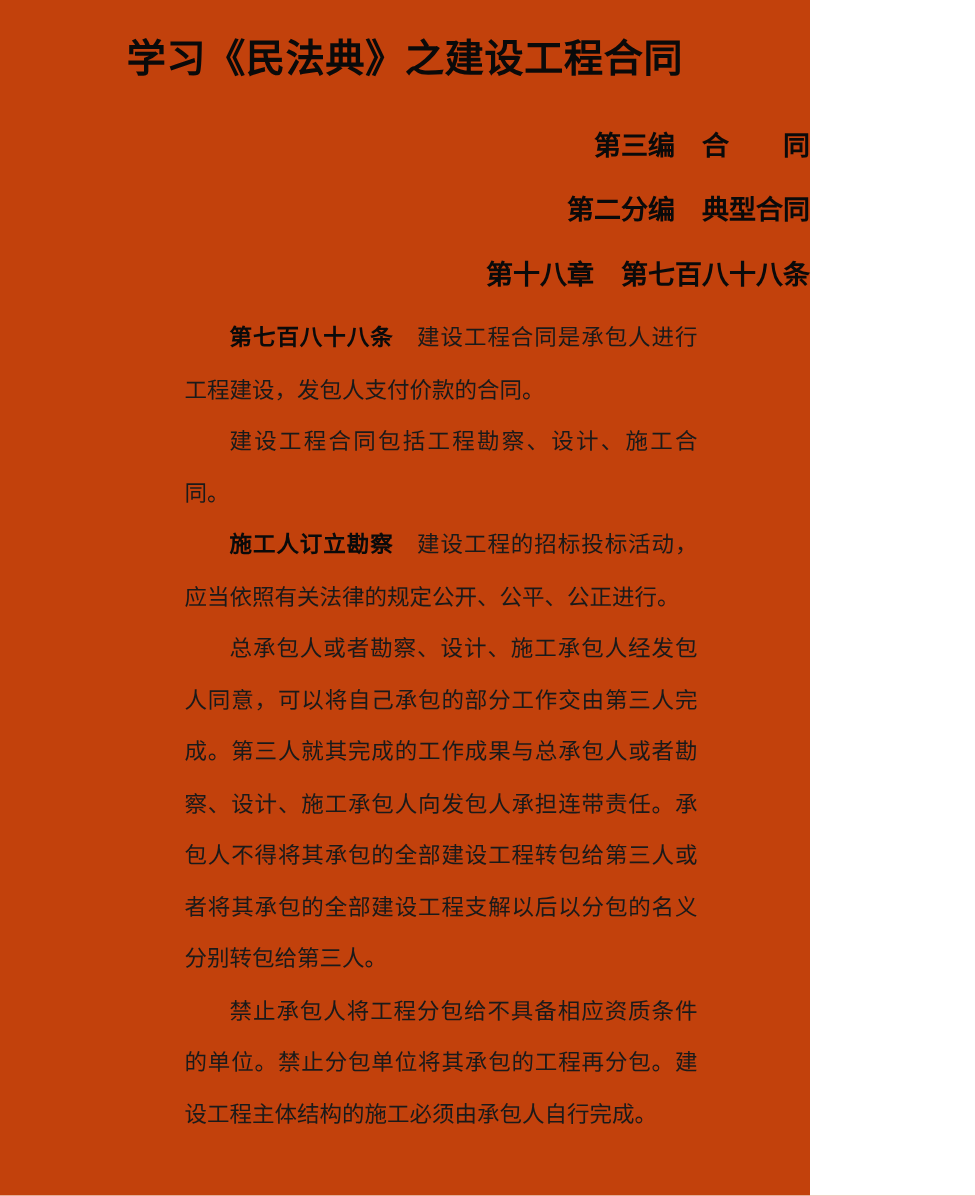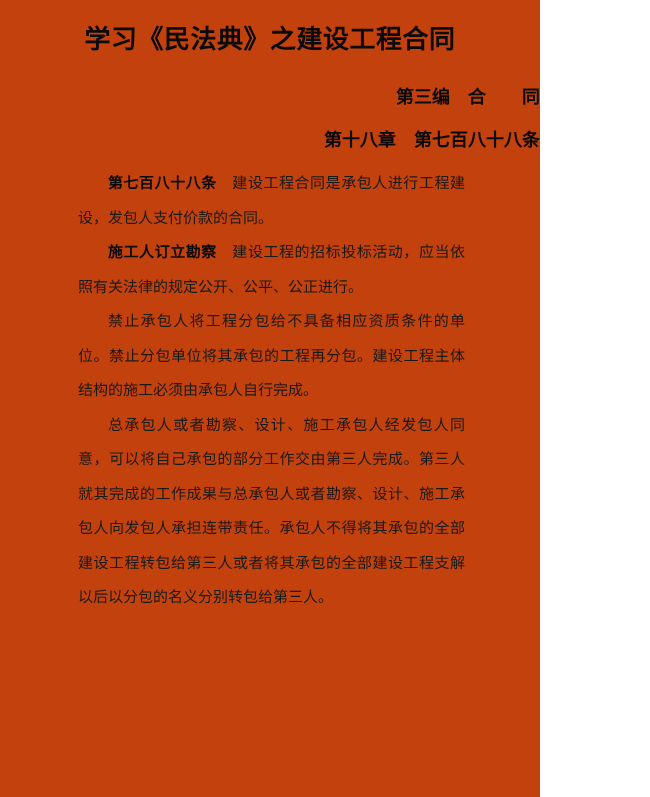--- a/index.html
+++ b/index.html
@@ -40,50 +40,53 @@
   .h-subpart { margin-top: 21px; }
   .h-chapter { margin-top: 21px; }
   .doc-body {
     margin-top: 15px;
     padding: 0 75px 0 78px;
     font-family: "Liberation Serif", serif;
     font-size: 15px;
     line-height: 34.5px;
     text-align: justify;
     color: #1a1a1a;
+    margin-left: 45px;
   }
   .doc-body p {
     margin: 0;
     text-indent: 2em;
   }
   .art-label {
     font-family: "Liberation Sans", sans-serif;
     font-weight: bold;
     color: #0a0a0a;
   }
 </style>
 </head>
 <body>
 
 <div class="page">
 
   <h1 class="doc-title">学习《民法典》之建设工程合同</h1>
 
   <h2 class="doc-heading h-part">第三编　合　　同</h2>
 
+  <h2 class="doc-heading h-subpart">第二分编　典型合同</h2>
 
   <h2 class="doc-heading h-chapter">第十八章　第七百八十八条</h2>
 
   <div class="doc-body">
 
     <p><strong class="art-label">第七百八十八条</strong><span>　建设工程合同是承包人进行工程建设，发包人支付价款的合同。</span></p>
 
+    <p><span>建设工程合同包括工程勘察、设计、施工合同。</span></p>
 
 
     <p><strong class="art-label">施工人订立勘察</strong><span>　建设工程的招标投标活动，应当依照有关法律的规定公开、公平、公正进行。</span></p>
 
 
+    <p><span>总承包人或者勘察、设计、施工承包人经发包人同意，可以将自己承包的部分工作交由第三人完成。第三人就其完成的工作成果与总承包人或者勘察、设计、施工承包人向发包人承担连带责任。承包人不得将其承包的全部建设工程转包给第三人或者将其承包的全部建设工程支解以后以分包的名义分别转包给第三人。</span></p>
+
     <p><span>禁止承包人将工程分包给不具备相应资质条件的单位。禁止分包单位将其承包的工程再分包。建设工程主体结构的施工必须由承包人自行完成。</span></p>
-
-    <p><span>总承包人或者勘察、设计、施工承包人经发包人同意，可以将自己承包的部分工作交由第三人完成。第三人就其完成的工作成果与总承包人或者勘察、设计、施工承包人向发包人承担连带责任。承包人不得将其承包的全部建设工程转包给第三人或者将其承包的全部建设工程支解以后以分包的名义分别转包给第三人。</span></p>
 
   </div>
 </div>
 
 </body></html>

